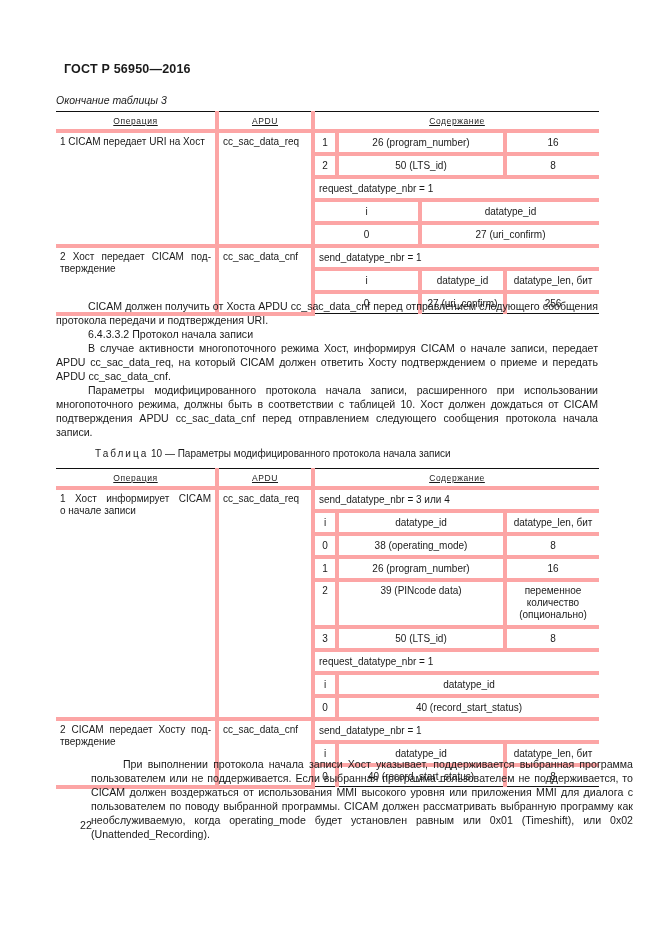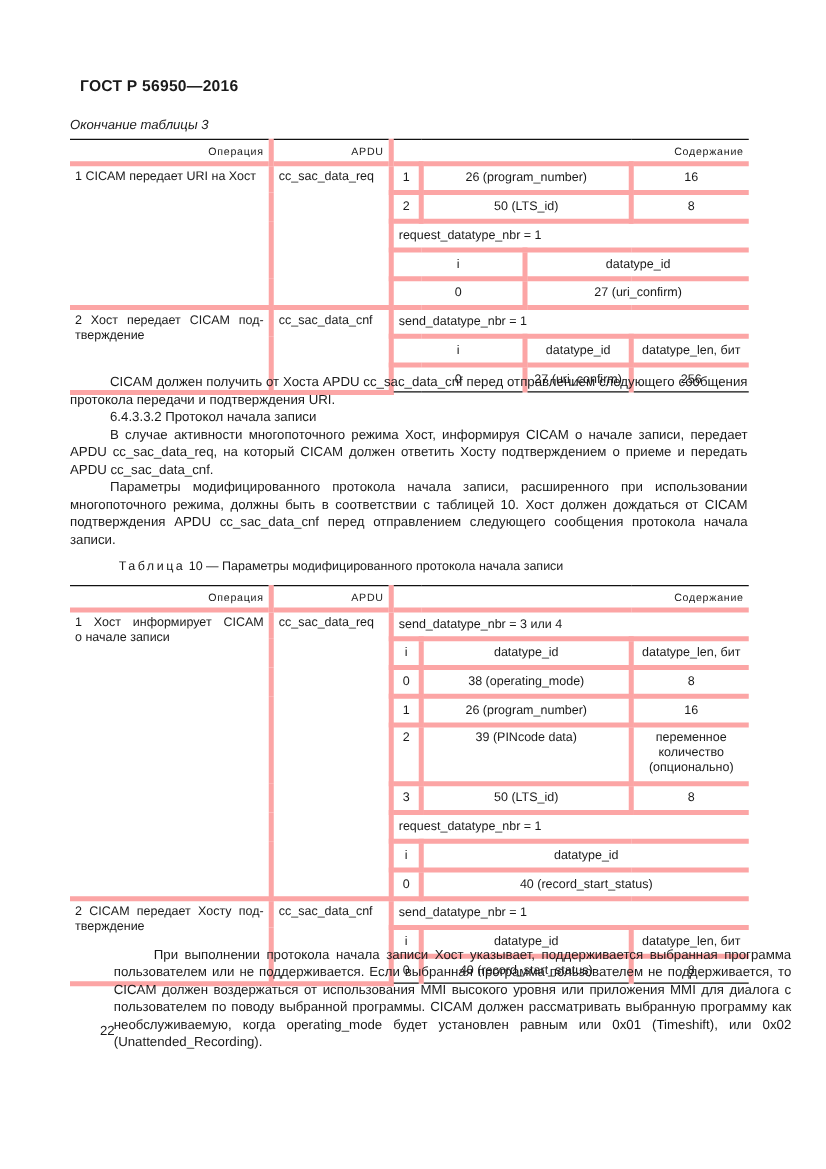--- a/index.html
+++ b/index.html
@@ -10,21 +10,21 @@
   .cont { left:56px; top:94px; font-size:10.5px; font-style:italic; }
   .caption { left:56px; top:448px; font-size:10px;margin-left:39px; }
   .caption .sp { letter-spacing:2px; }
   .para { left:56px; width:542px; font-size:10.6px; line-height:14px; text-align:justify; }
   .para p { margin:0; text-indent:32px; }
   .pagenum { left:56px; top:819px; font-size:10.6px;margin-left:24px; }
   table.doc { position:absolute; border-collapse:collapse; font-size:10px; table-layout:fixed; }
   table.doc td { border:4px solid #fca5a5; padding:0 4px; height:19px; vertical-align:middle; }
   table.doc td.c { text-align:center; }
   table.doc td.top { vertical-align:top; padding-top:3px; line-height:12px; }
-  table.doc td.hd { text-align:right; font-size:8.5px; letter-spacing:0.6px; height:17px; }
+  table.doc td.hd { text-align:center; font-size:8.5px; letter-spacing:0.6px; height:17px;text-decoration:underline; }
   table.doc tr.hdrow td { border-top:1.5px solid #111; border-bottom:1.5px solid #111; }
   table.doc tr.last td { border-bottom:1.5px solid #111; }
   table.doc td.left-edge { border-left:none; }
   table.doc td.right-edge { border-right:none; }
   .just { text-align:justify; text-align-last:justify; }
 </style>
 </head>
 <body>
 
 <div class="abs hdr">ГОСТ Р 56950—2016</div>

